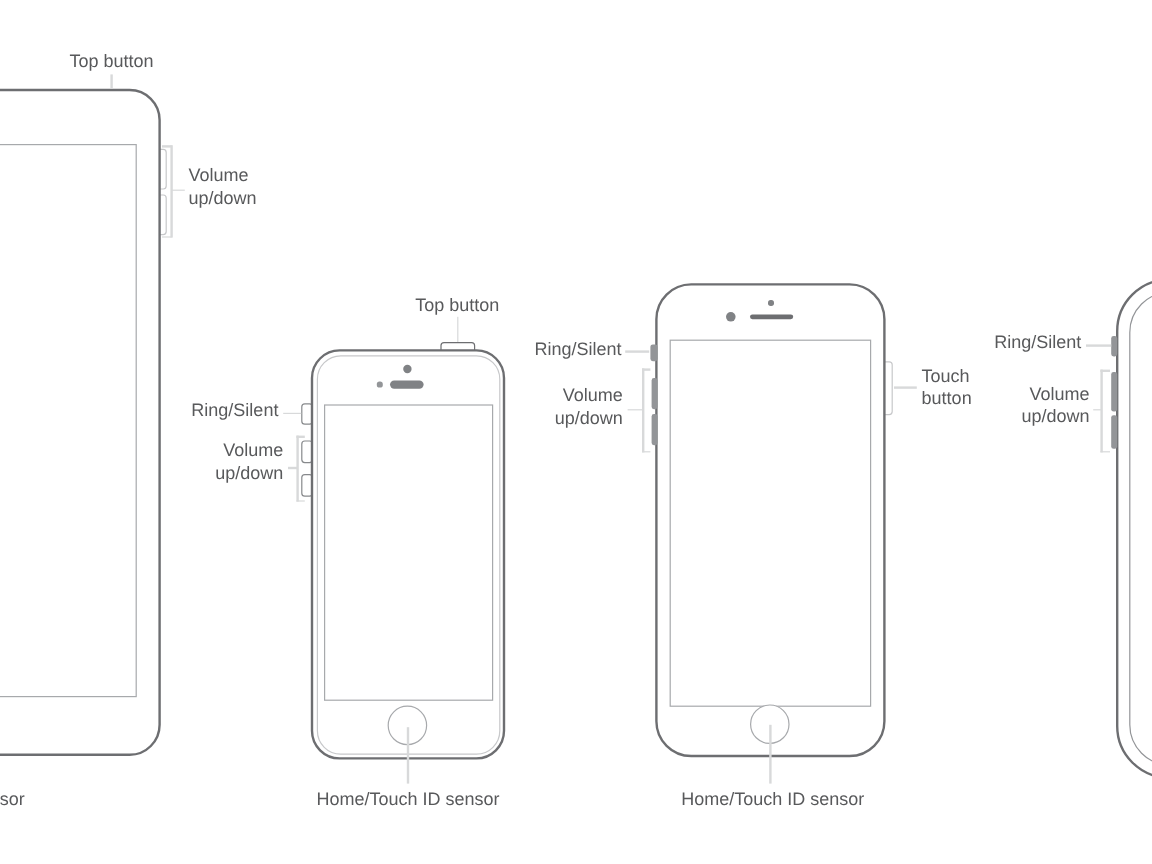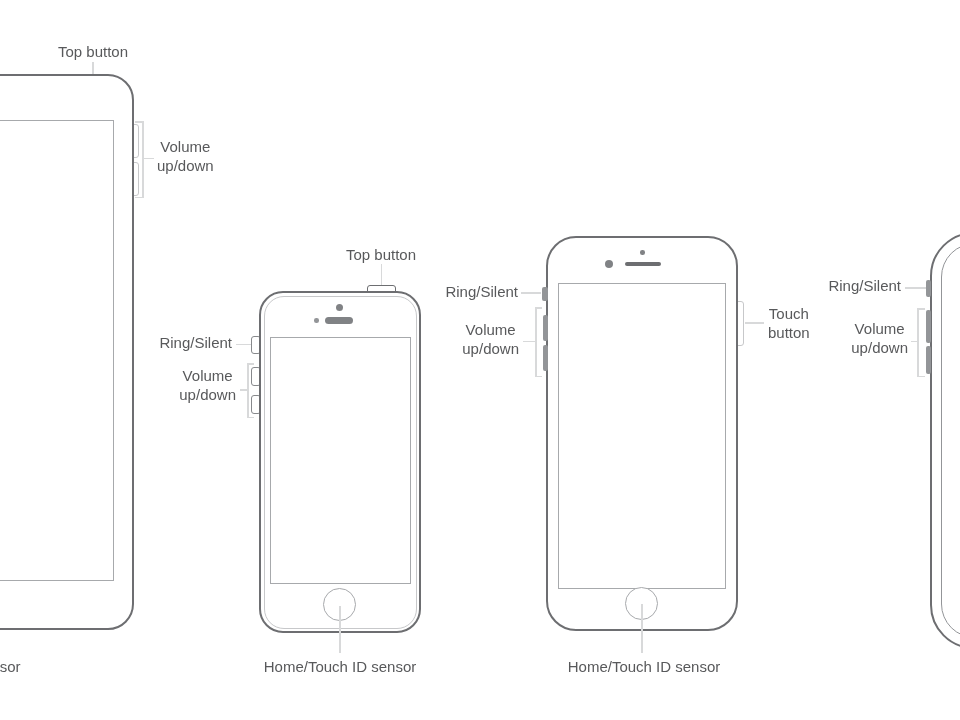--- a/index.html
+++ b/index.html
@@ -25,21 +25,21 @@
   
   .lbl{
     position:absolute;
     font-size:15px;line-height:19px;
     color:var(--text);
     white-space:nowrap;
     z-index:6;
   }
   .lbl.r{text-align:right;}
   .lbl.c{transform:translateX(-50%);}
-  .lbl span{display:block;text-align:center;}
+  .lbl span{display:block;}
   .z0{z-index:0}.z1{z-index:1}.z2{z-index:2}.z3{z-index:3}.z4{z-index:4}.z5{z-index:5}
 </style>
 </head>
 <body>
 
 <div id="canvas">
 
   <div>
     <div class="shape btn-protrude-light z1" style="left:131px;top:124px;width:8px;height:34px;border-radius:0 3px 3px 0;"></div>
     <div class="shape btn-protrude-light z1" style="left:131px;top:162px;width:8px;height:34px;border-radius:0 3px 3px 0;"></div>

